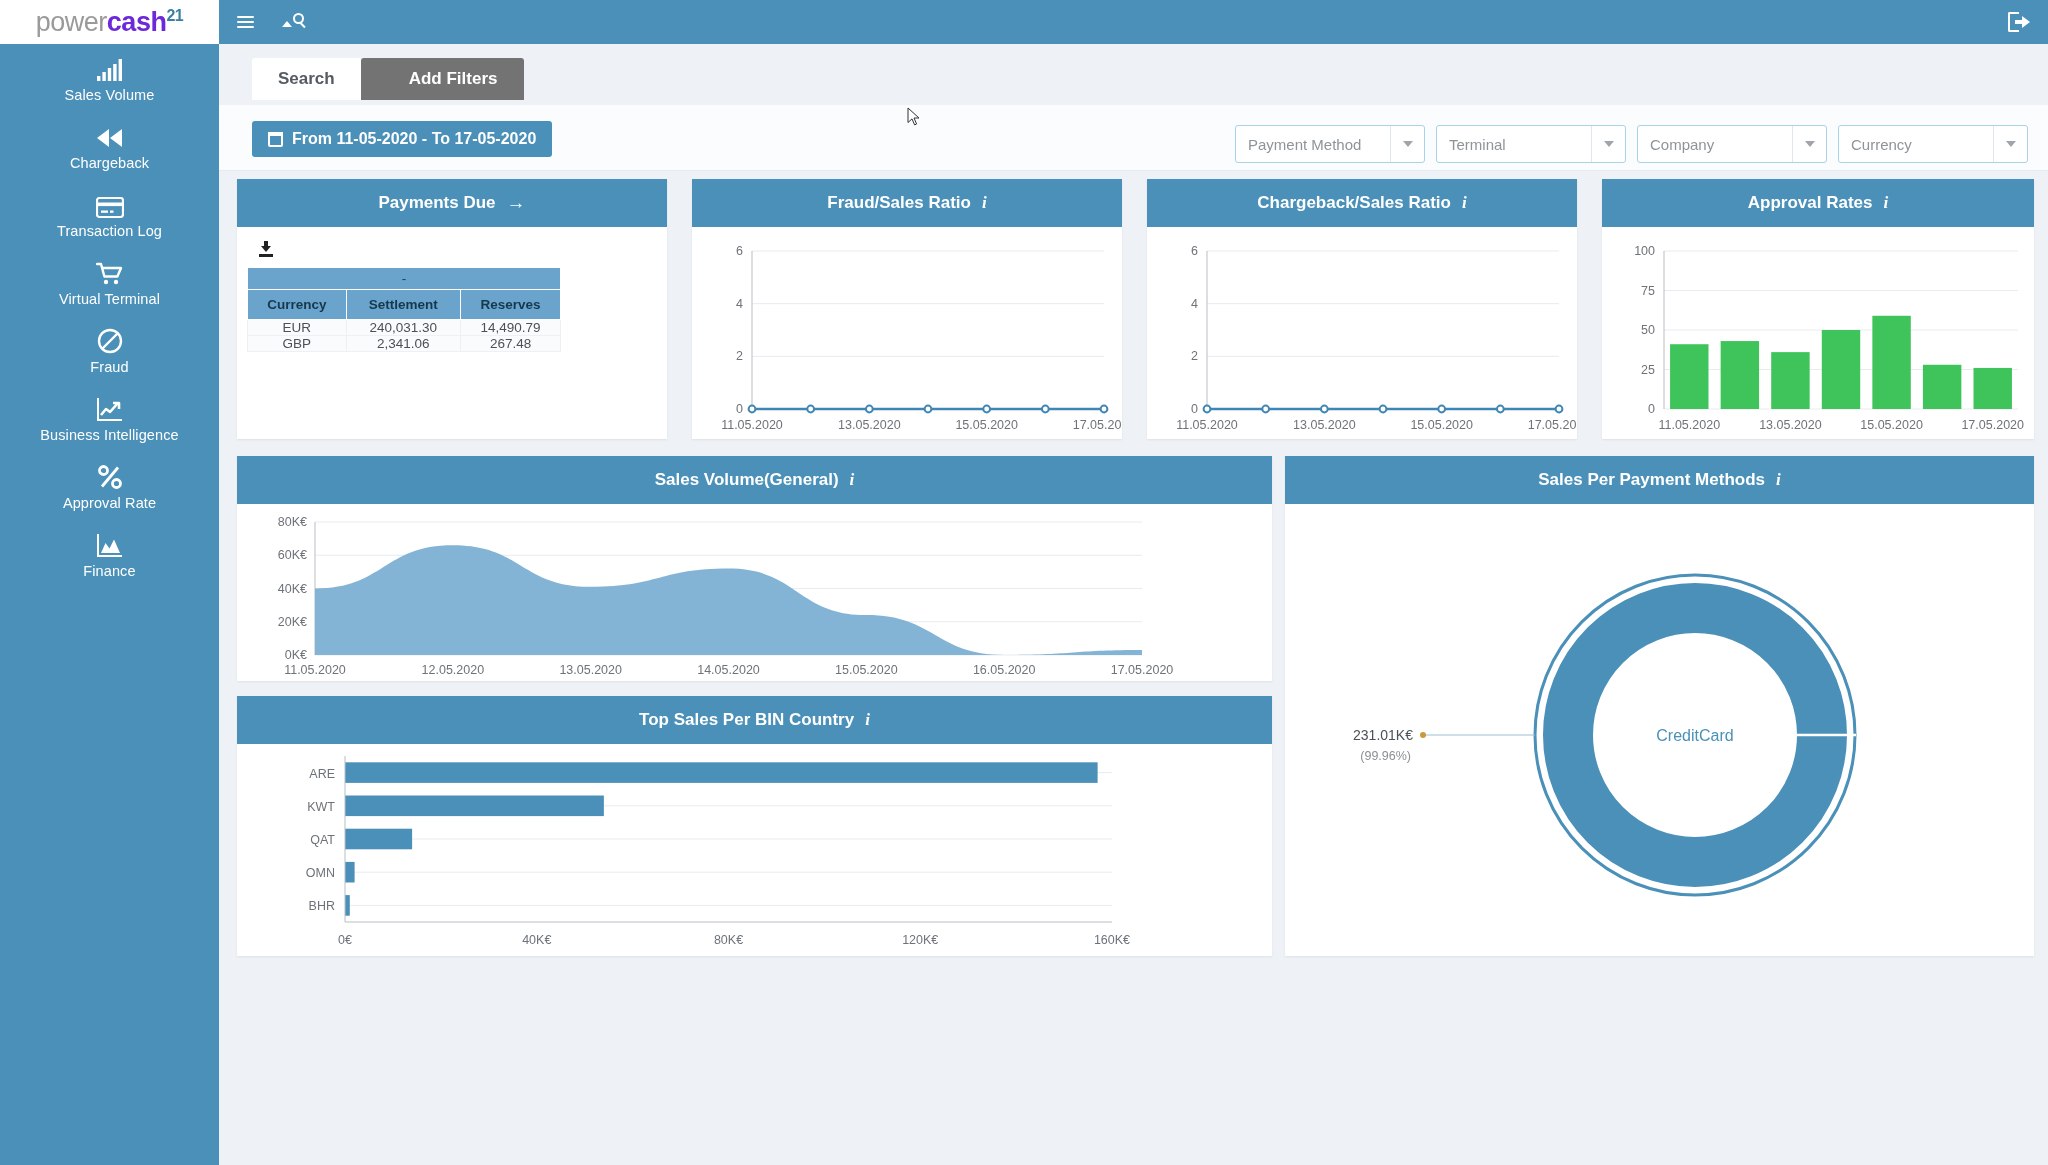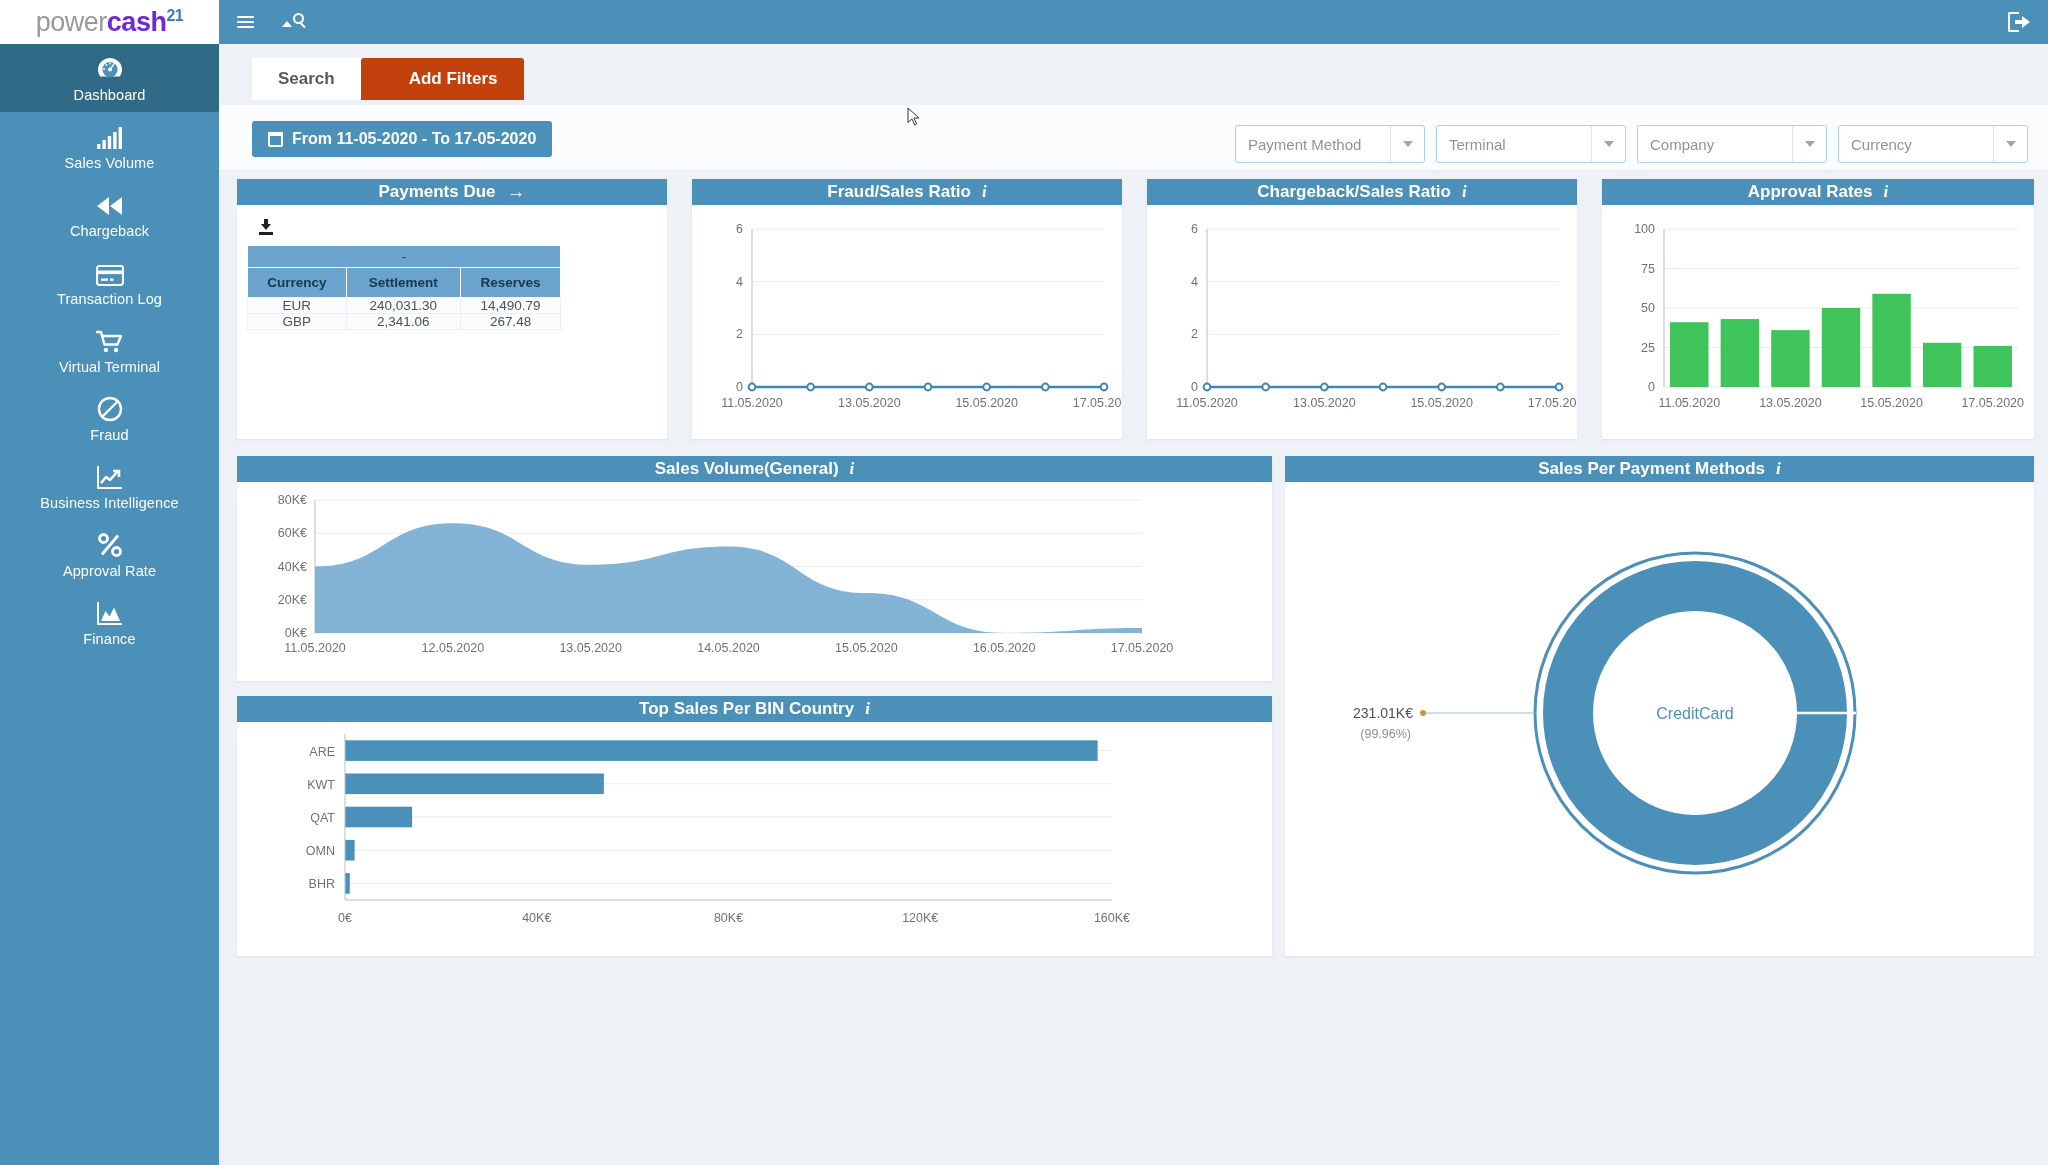--- a/index.html
+++ b/index.html
@@ -77,21 +77,21 @@
   .main { position: absolute; top: 44px; left: 219px; width: 1829px; height: 1121px; }
 
   .tabstrip {
     position: absolute; top: 14px; left: 33px; display: flex; align-items: flex-end; gap: 0;
   }
   .tab {
     padding: 11px 26px; font-size: 17px; font-weight: bold; cursor: pointer;
     border-radius: 3px 3px 0 0;
   }
   .tab.inactive { background: #ffffff; color: #555b61; }
-  .tab.activetab { background: #c2410c; color: #ffffff; padding-left: 48px; }
+  .tab.activetab { background: #737373; color: #ffffff; padding-left: 48px; }
 
   .toolbar {
     position: absolute; top: 61px; left: 0; width: 1829px; height: 66px;
     background: #fbfcfd; border-bottom: 1px solid #e6eaef;
   }
   .daterange {
     position: absolute; top: 16px; left: 33px;
     background: #4a90b8; color: #fff; font-size: 16px; font-weight: bold;
     padding: 9px 16px; border-radius: 3px; display: flex; align-items: center; gap: 9px;
     cursor: pointer;
@@ -115,21 +115,21 @@
   }
   .dd-caret::after {
     content: ''; width: 0; height: 0;
     border-left: 5px solid transparent; border-right: 5px solid transparent;
     border-top: 6px solid #9fa5ab;
   }
 
   
   .card { position: absolute; background: #ffffff; box-shadow: 0 1px 2px rgba(0,0,0,.07); }
   .card-head {
-    height: 26px; background: #4a90b8; color: #fff;
+    height: 48px; background: #4a90b8; color: #fff;
     display: flex; align-items: center; justify-content: center; gap: 11px;
     font-size: 17px; font-weight: 600;
   }
   .info-i {
     font-family: "Liberation Serif", serif; font-weight: bold; font-style: italic;
     font-size: 17px; cursor: pointer;
   }
   .arrow-right { font-size: 19px; }
   .card-body { position: relative; width: 100%; }
 
@@ -183,34 +183,20 @@
   </div>
   <div class="logout-ic">
     <div class="box"></div>
       <div class="stem"></div>
       <div class="arrow"></div>
   </div>
 </div>
 
 <div class="sidebar">
 
-  <div class="nav-item active">
-    <div class="nav-icon">
-      <svg width="28" height="26" viewBox="0 0 28 26">
-          <path d="M14 2C7.4 2 2 7.2 2 13.6c0 2.6.9 5 2.4 7h19.2c1.5-2 2.4-4.4 2.4-7C26 7.2 20.6 2 14 2z" fill="#fff"></path>
-          <circle cx="14" cy="13.6" r="7.6" fill="#4a90b8"></circle>
-          <circle cx="14" cy="13.6" r="2" fill="#fff"></circle>
-          <rect x="13.3" y="6" width="1.5" height="7" fill="#fff" transform="rotate(35 14 13.6)"></rect>
-          <circle cx="8" cy="13" r="1" fill="#fff"></circle>
-          <circle cx="10.5" cy="9" r="1" fill="#fff"></circle>
-          <circle cx="14" cy="7.5" r="1" fill="#fff"></circle>
-        </svg>
-    </div>
-    <div class="nav-label">Dashboard</div>
-  </div>
 
   <div class="nav-item">
     <div class="nav-icon">
       <svg width="28" height="24" viewBox="0 0 28 24">
           <rect x="1" y="18" width="3.4" height="5" fill="#fff"></rect>
           <rect x="6.4" y="14" width="3.4" height="9" fill="#fff"></rect>
           <rect x="11.8" y="10" width="3.4" height="13" fill="#fff"></rect>
           <rect x="17.2" y="6" width="3.4" height="17" fill="#fff"></rect>
           <rect x="22.6" y="1" width="3.4" height="22" fill="#fff"></rect>
         </svg>

